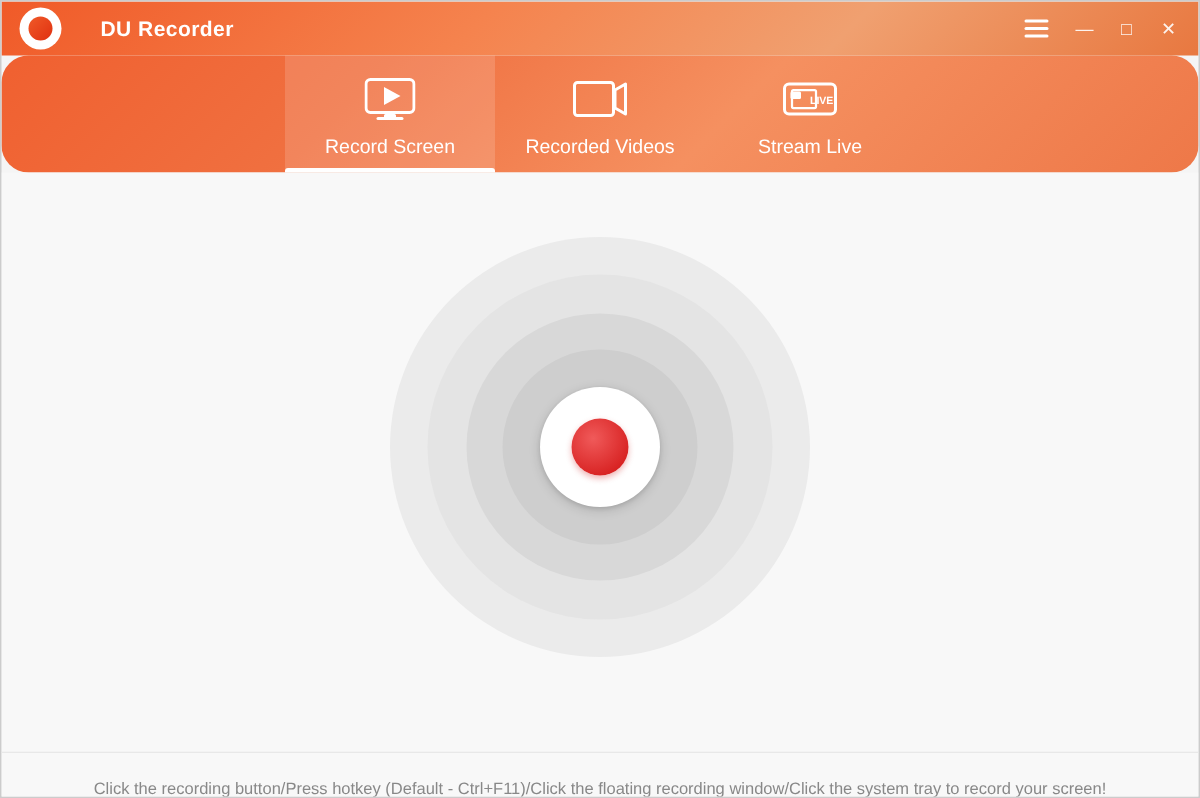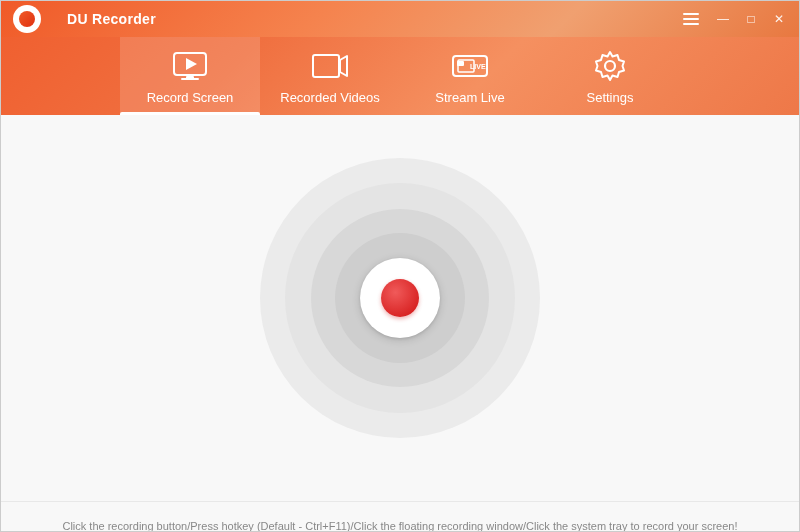--- a/index.html
+++ b/index.html
@@ -96,20 +96,21 @@
     }
 
     
     #nav-bar {
       display: flex;
       background: linear-gradient(135deg, #f06030 0%, #f07040 30%, #f59060 60%, #ee7848 100%);
       height: 78px;
       align-items: center;
       justify-content: center;
       gap: 0;
+      border-radius: 18px;
     }
 
     .nav-item {
       display: flex;
       flex-direction: column;
       align-items: center;
       justify-content: center;
       width: 140px;
       height: 78px;
       cursor: pointer;
@@ -293,29 +294,20 @@
       <svg width="36" height="28" viewBox="0 0 36 28">
         <rect x="1" y="4" width="34" height="20" rx="3" fill="none" stroke="white" stroke-width="2"></rect>
         <rect x="6" y="8" width="16" height="12" rx="1" fill="none" stroke="white" stroke-width="1.5"></rect>
         <rect x="5" y="9" width="7" height="5" rx="1" fill="white"></rect>
         <text x="18" y="17" font-size="7" fill="white" font-weight="bold" font-family="Arial">LIVE</text>
       </svg>
     </div>
     <span class="nav-label">Stream Live</span>
   </div>
 
-  <div class="nav-item">
-    <div class="nav-icon-wrap">
-      <svg width="32" height="32" viewBox="0 0 32 32">
-        <circle cx="16" cy="16" r="5" fill="none" stroke="white" stroke-width="2.2"></circle>
-        <path d="M16 2 L18.5 6.5 L23.5 5 L25 10 L30 11.5 L28.5 16 L30 20.5 L25 22 L23.5 27 L18.5 25.5 L16 30 L13.5 25.5 L8.5 27 L7 22 L2 20.5 L3.5 16 L2 11.5 L7 10 L8.5 5 L13.5 6.5 Z" fill="none" stroke="white" stroke-width="2" stroke-linejoin="round"></path>
-      </svg>
-    </div>
-    <span class="nav-label">Settings</span>
-  </div>
 
 </div>
 
 <div id="main-content">
   <div id="circles-container">
     <div class="circle circle-1"></div>
     <div class="circle circle-2"></div>
     <div class="circle circle-3"></div>
     <div class="circle circle-4"></div>
     <div id="record-button">

